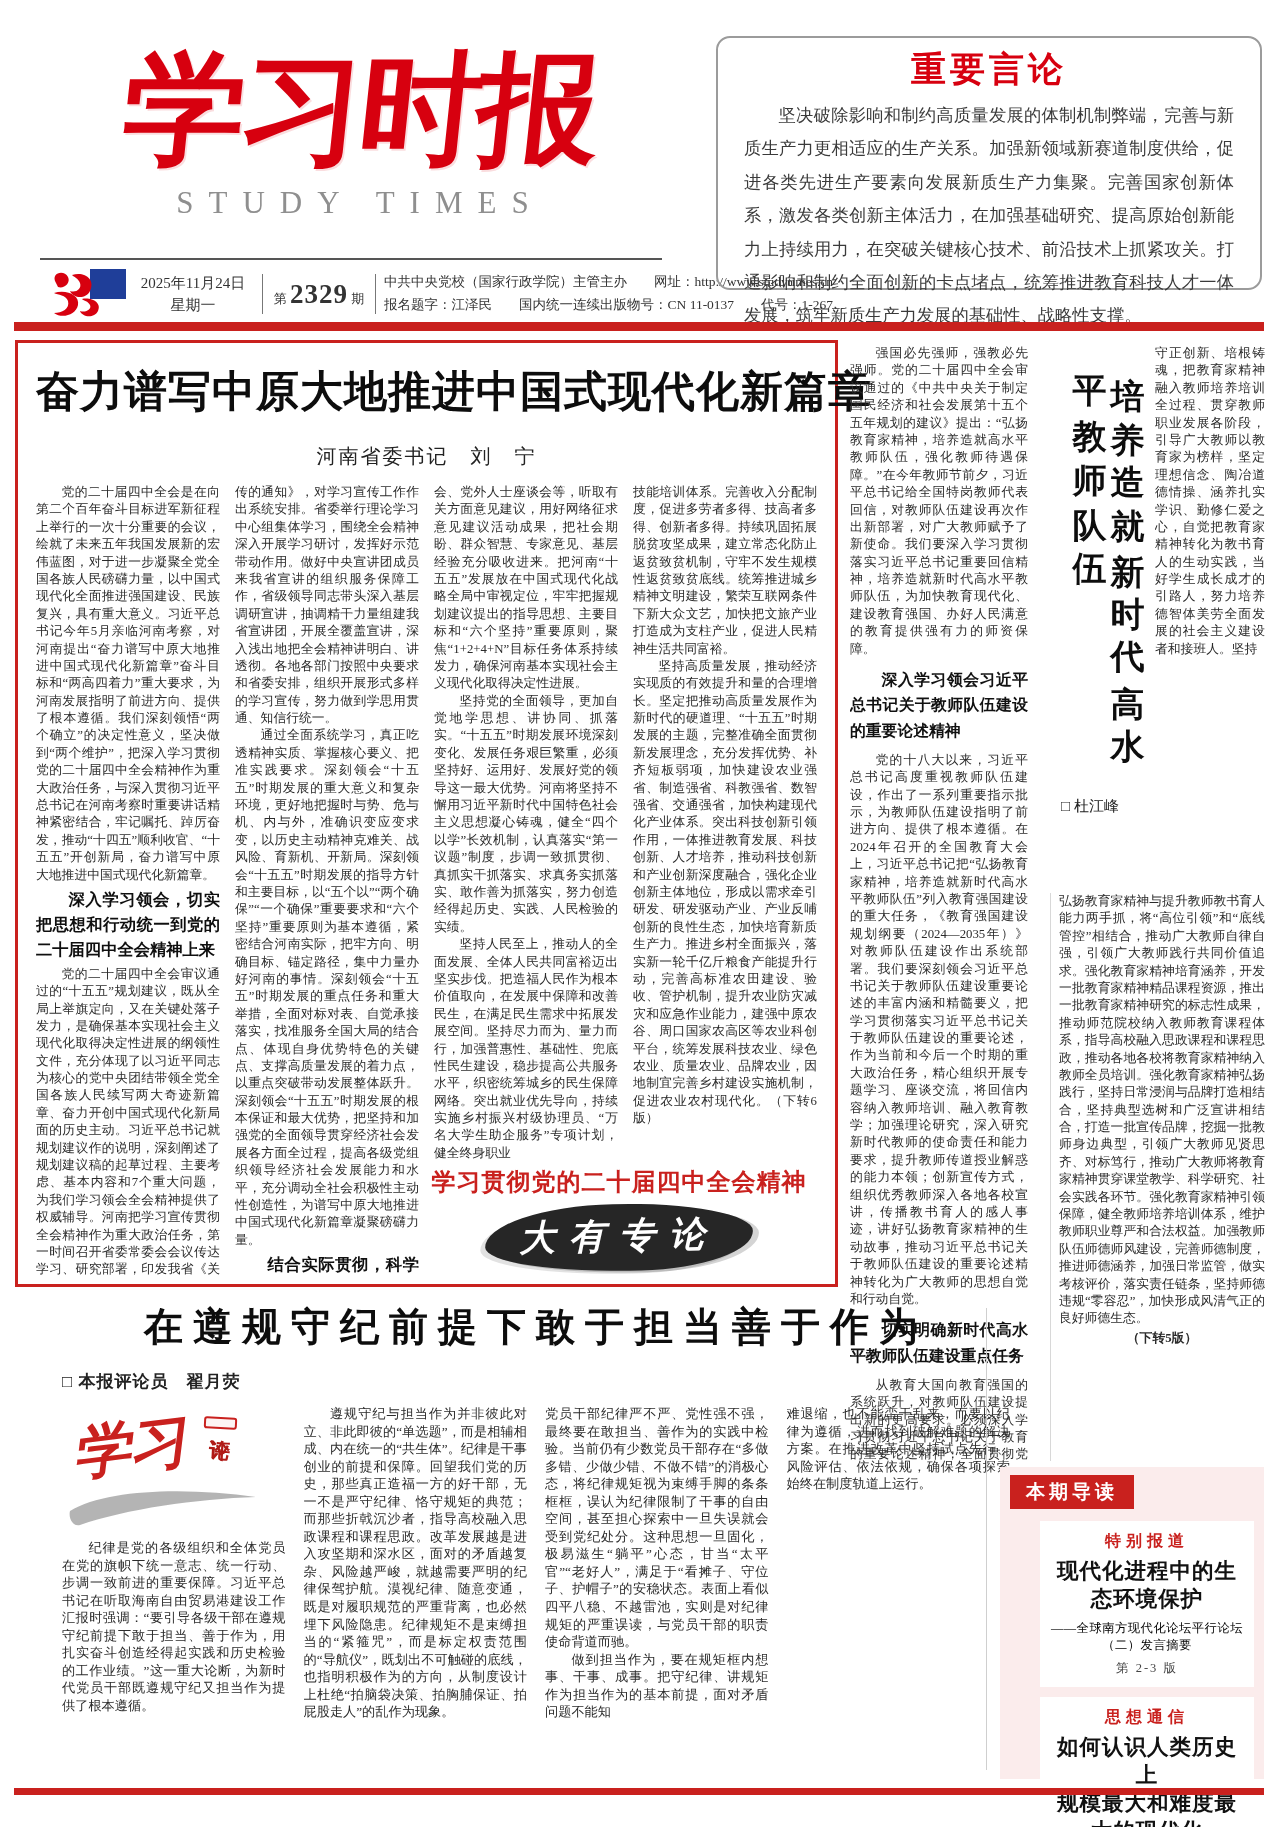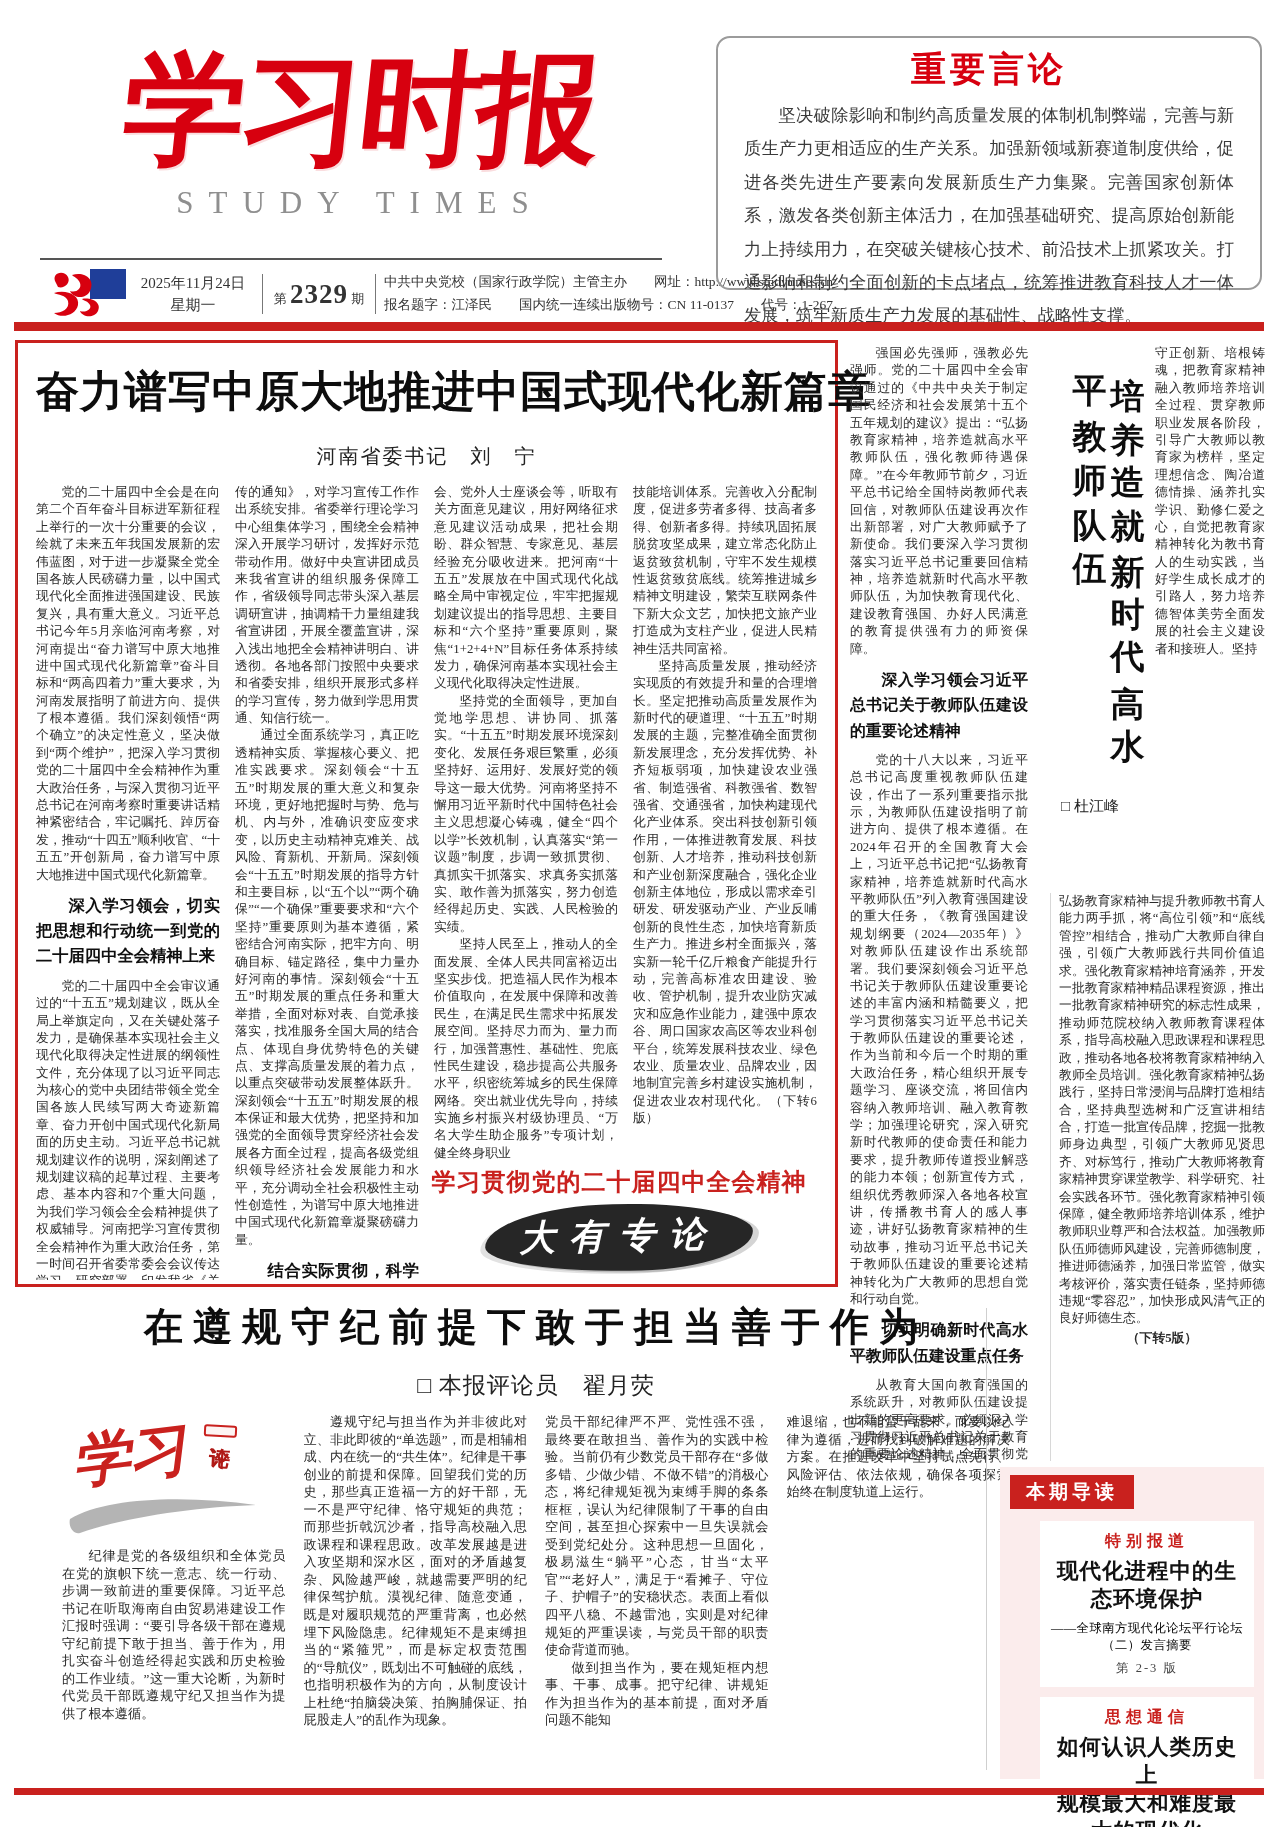--- a/index.html
+++ b/index.html
@@ -47,21 +47,21 @@
     margin:6px 0 0 0;white-space:nowrap;
   }
   .main-byline{text-align:center;font-size:20px;color:#222;margin:22px 0 14px 0;letter-spacing:2px;}
   .main-cols{display:flex;gap:15px;height:796px;overflow:hidden;}
   .col{flex:1;overflow:hidden;}
   .bt{font-size:12.8px;line-height:1.36;text-align:justify;color:#2b2b2b;}
   .bt p{margin:0;text-indent:2em;}
   .bt p.noind{text-indent:0;}
   .subhead{
     font-weight:bold;font-size:16.3px;line-height:1.55;color:#0f0f0f;
-    text-align:justify;text-indent:2em;margin:9px 0;
+    text-align:justify;text-indent:2em;margin:3px 0;
   }
   .col3wrap{position:relative;}
   .slogan-wrap{position:absolute;right:2px;bottom:2px;width:392px;height:112px;text-align:center;background:#fff;}
   .slogan{color:#c9211e;font-size:24px;font-weight:900;letter-spacing:1px;white-space:nowrap;}
   .badge{
     display:inline-block;margin-top:6px;padding:8px 34px 10px 34px;background:#262626;color:#fff;
     font-size:36px;font-weight:bold;letter-spacing:14px;font-style:italic;
     border-radius:48% 52% 42% 58%/60% 45% 55% 40%;transform:rotate(-1.5deg);
     box-shadow:6px 2px 0 #26262633,-5px 3px 0 #26262622;
   }
@@ -74,21 +74,21 @@
     writing-mode:vertical-rl;font-size:34px;font-weight:900;color:#0d0d0d;
     letter-spacing:44px;line-height:1.12;text-align:left;
   }
   .t-author{position:absolute;left:186px;top:452px;width:108px;text-align:center;font-size:15px;color:#222;}
   .t-colB-top{position:absolute;left:305px;top:0;width:110px;height:536px;overflow:hidden;}
   .t-colB-bot{position:absolute;left:200px;top:548px;width:215px;height:568px;overflow:hidden;border-left:1px solid #d8d8d8;padding-left:8px;box-sizing:border-box;}
   .t-jump{text-align:center;font-weight:bold;font-size:12.8px;margin-top:2px;}
   
   .commentary{position:absolute;left:30px;top:1296px;width:948px;height:492px;margin-left:32px;}
   .c-headline{text-align:center;font-size:39px;font-weight:900;letter-spacing:10px;color:#0d0d0d;margin:4px 0 0 0;white-space:nowrap;}
-  .c-byline{text-align:center;font-size:23px;font-weight:normal;color:#222;margin:16px 0 12px 0;letter-spacing:1px;}
+  .c-byline{font-size:17px;font-weight:bold;color:#222;margin:16px 0 12px 0;letter-spacing:1px;}
   .c-cols{display:flex;gap:18px;height:392px;overflow:hidden;}
   .c-col{flex:1;overflow:hidden;}
   .ct{font-size:13.2px;line-height:1.33;text-align:justify;color:#2b2b2b;}
   .ct p{margin:0;text-indent:2em;}
   .ct p.noind{text-indent:0;}
   
   .stamp{position:relative;width:200px;height:126px;margin:2px 0 6px 4px;}
   .stamp-main{
     position:absolute;left:6px;top:2px;font-size:58px;font-weight:900;color:#c9211e;
     transform:rotate(-7deg);letter-spacing:-2px;font-style:italic;

